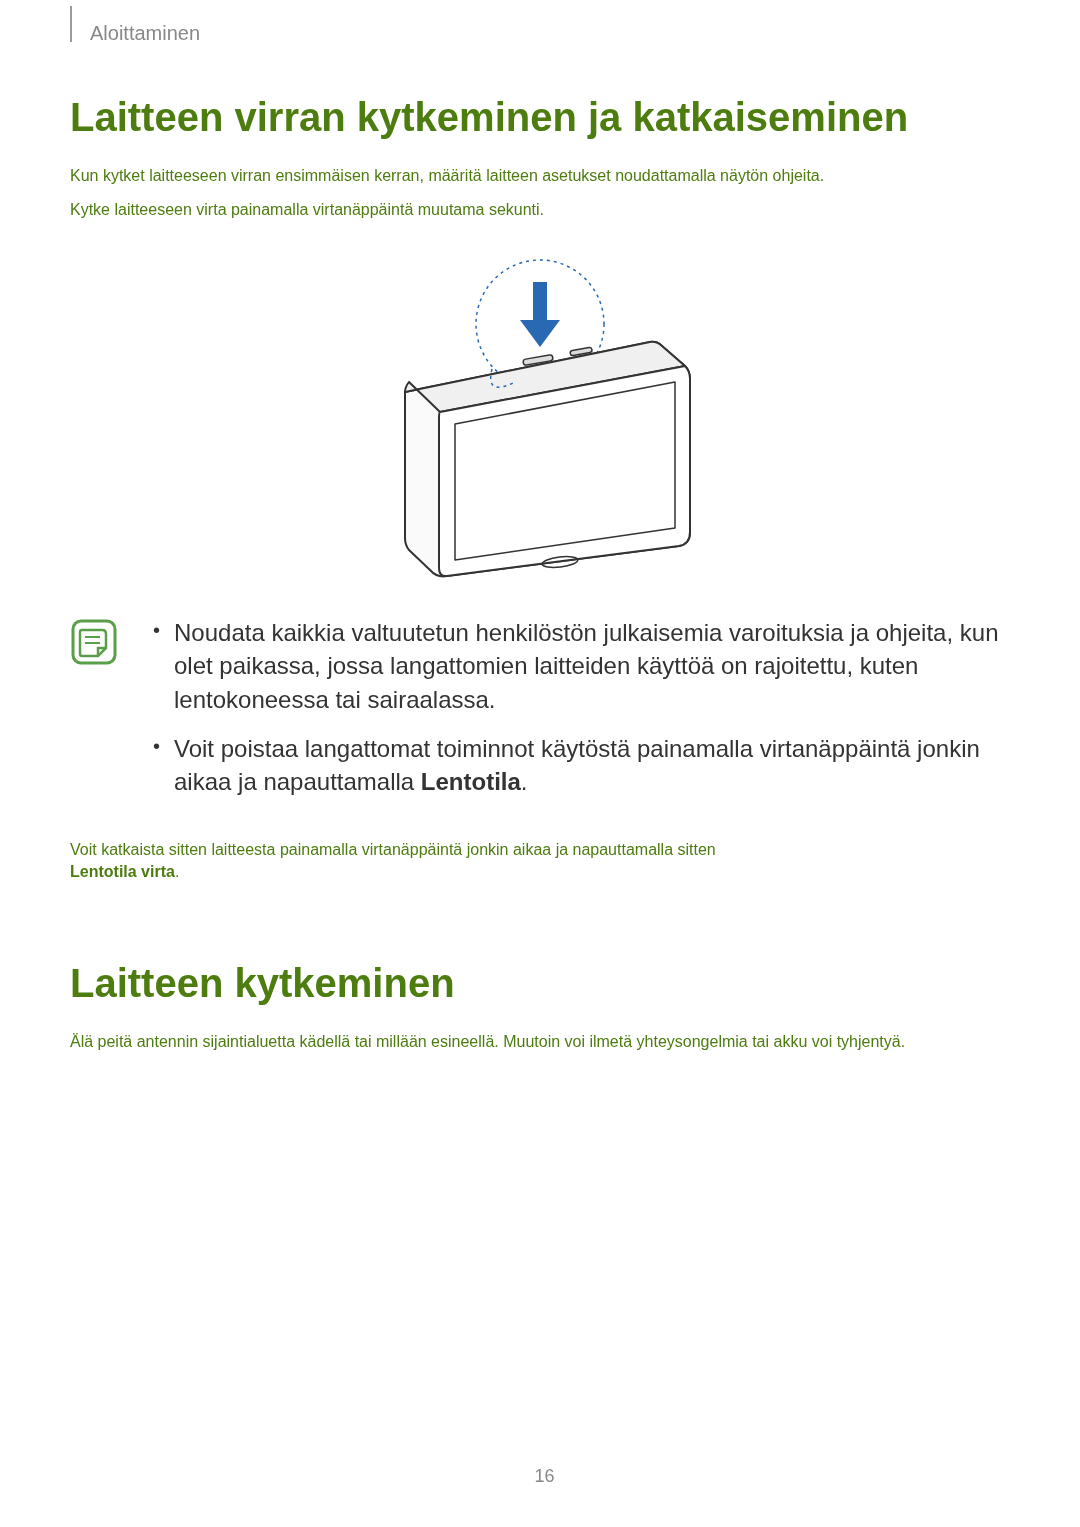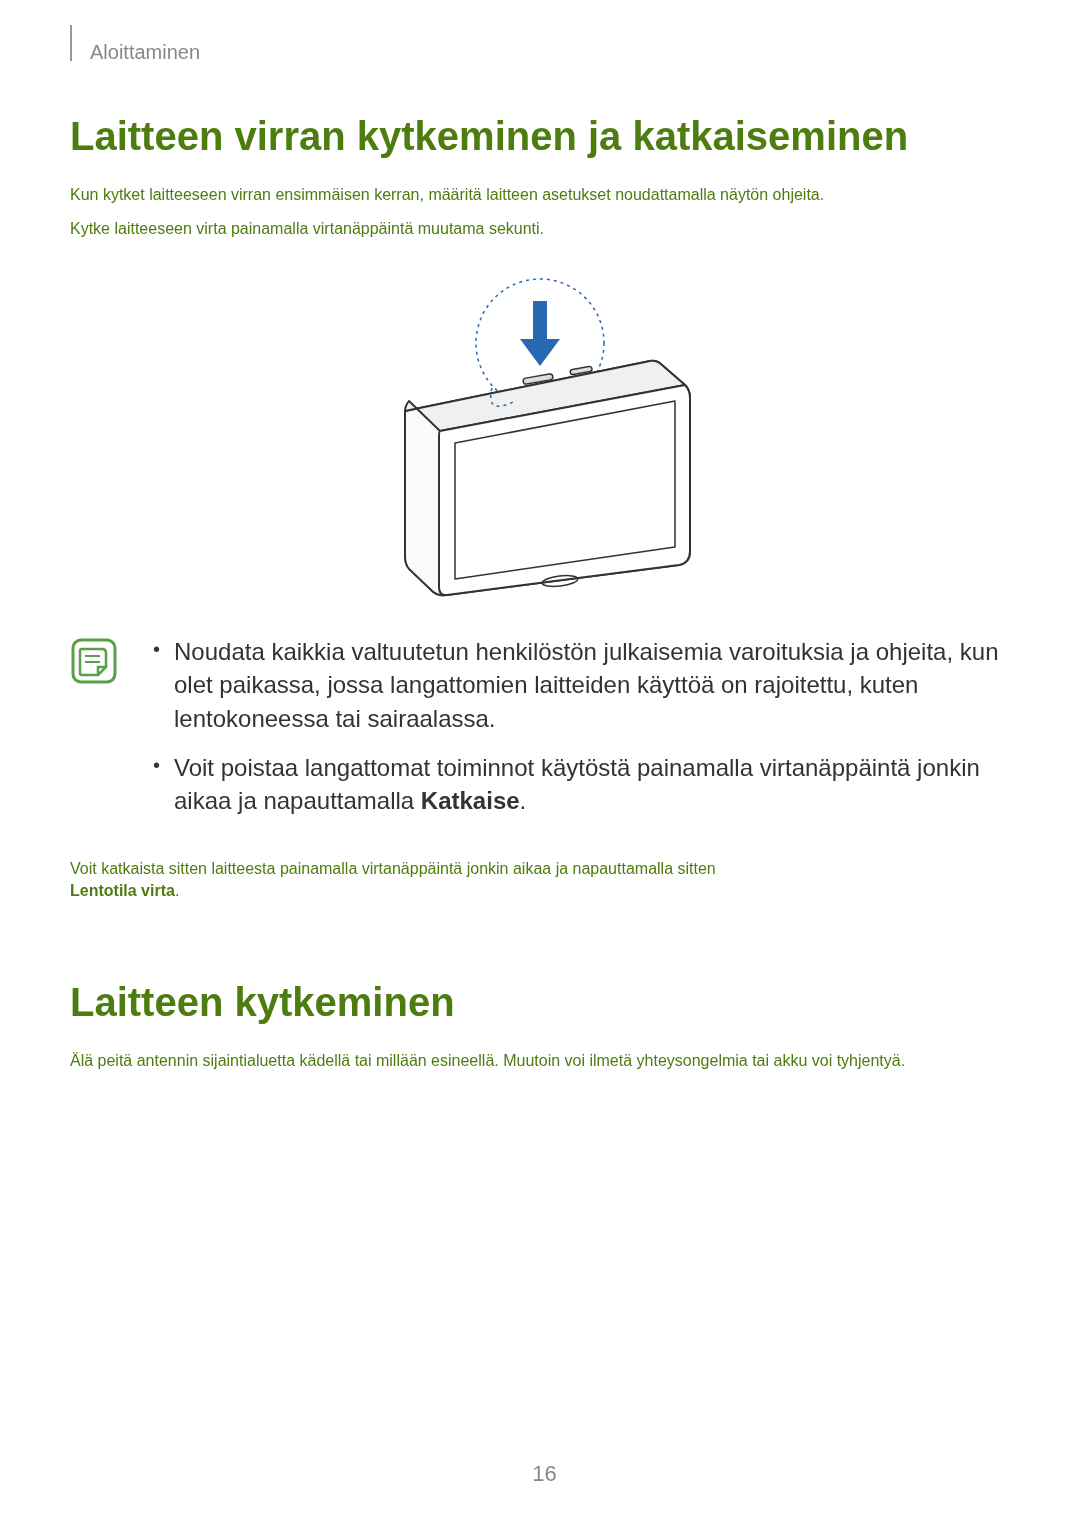--- a/index.html
+++ b/index.html
@@ -9,21 +9,21 @@
     }
     body {
       font-family: Arial, Helvetica, sans-serif;
       width: 1080px;
       height: 1527px;
       background: #fff;
       position: relative;
       color: #333;
     }
     .page {
-      padding: 35px 70px 50px 70px;
+      padding: 16px 70px 50px 70px;
     }
     .header-area {
       display: flex;
       align-items: flex-start;
       margin-bottom: 50px;
     }
     .header-line {
       width: 2px;
       height: 36px;
       background: #999;
@@ -87,21 +87,21 @@
     .bold {
       font-weight: bold;
     }
     .page-number {
       position: absolute;
       bottom: 40px;
       left: 9px;
       right: 0;
       text-align: center;
       color: #888;
-      font-size: 22px;
+      font-size: 18px;
     }
     .section-gap {
       height: 65px;
     }
   </style>
 </head>
 <body>
 
 <div class="page">
 
@@ -153,21 +153,21 @@
         <path d="M 12 12 L 32 12 Q 36 12 36 16 L 36 30 L 28 38 L 12 38 Q 10 38 10 36 L 10 14 Q 10 12 12 12 Z" fill="none" stroke="#5a9e4a" stroke-width="2.5"></path>
         <path d="M 28 38 L 28 30 L 36 30" fill="none" stroke="#5a9e4a" stroke-width="2.5"></path>
         <line x1="15" y1="19" x2="30" y2="19" stroke="#5a9e4a" stroke-width="2"></line>
         <line x1="15" y1="25" x2="30" y2="25" stroke="#5a9e4a" stroke-width="2"></line>
       </svg>
     </div>
     <div class="note-content">
       <ul class="bullet-list">
         <li>Noudata kaikkia valtuutetun henkilöstön julkaisemia varoituksia ja ohjeita, kun olet paikassa, jossa langattomien laitteiden käyttöä on rajoitettu, kuten lentokoneessa tai sairaalassa.</li>
         <li>
-          <span>Voit poistaa langattomat toiminnot käytöstä painamalla virtanäppäintä jonkin aikaa ja napauttamalla </span><span class="bold">Katkaise</span><span>.</span>
+          <span>Voit poistaa langattomat toiminnot käytöstä painamalla virtanäppäintä jonkin aikaa ja napauttamalla </span><span class="bold">Lentotila</span><span>.</span>
         </li>
       </ul>
     </div>
   </div>
 
   <p class="body-text">
     <span>Voit katkaista sitten laitteesta painamalla virtanäppäintä jonkin aikaa ja napauttamalla sitten </span><br>
     <span class="bold">Lentotila virta</span><span>.</span>
   </p>
 

